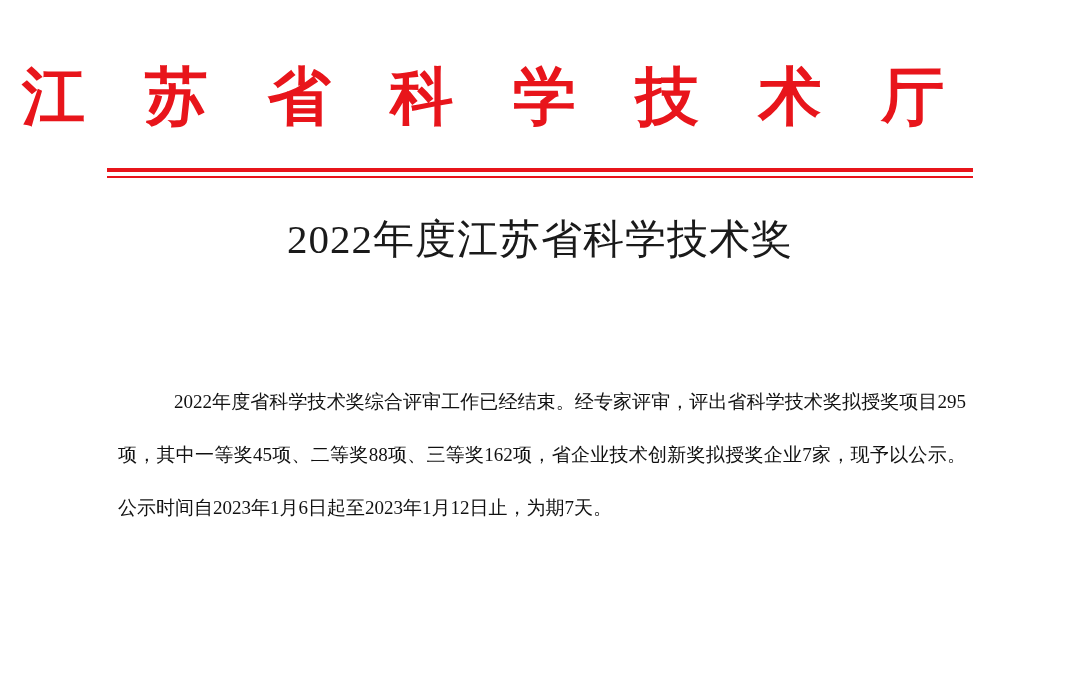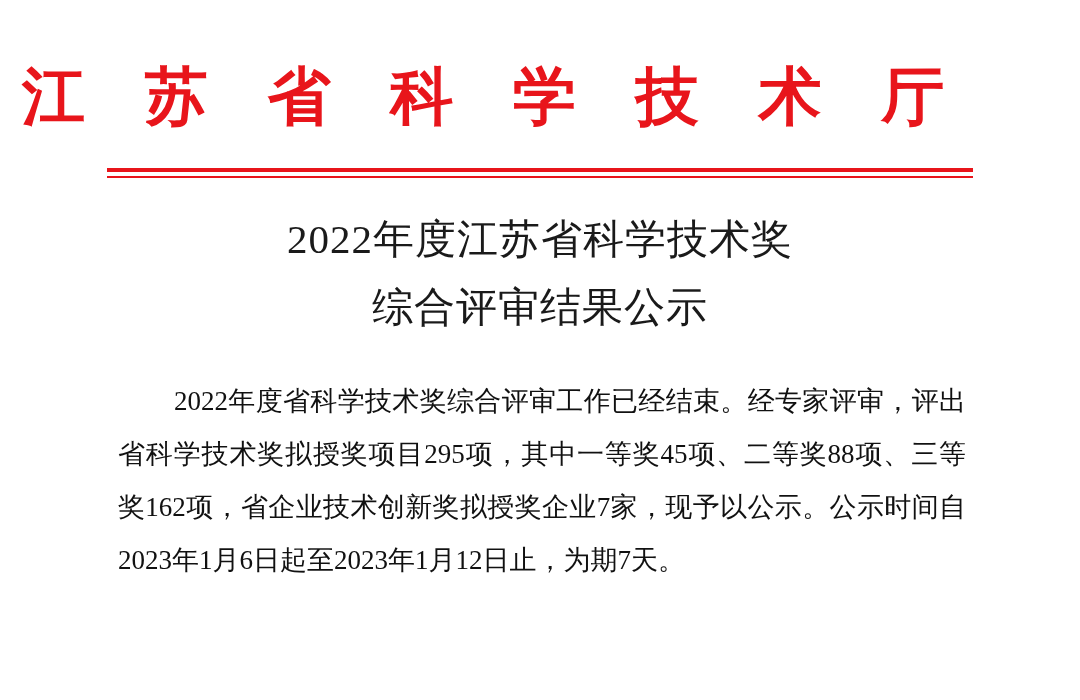--- a/index.html
+++ b/index.html
@@ -71,21 +71,21 @@
     font-family: "Liberation Serif", "DejaVu Serif", serif;
     white-space: nowrap;
   }
   
   .body-text {
     position: absolute;
     top: 375px;
     left: 118px;
     width: 848px;
     color: #111111;
-    font-size: 27px;
+    font-size: 19px;
     line-height: 53px;
     text-align: justify;
     text-justify: inter-ideograph;
     font-family: "Liberation Serif", "DejaVu Serif", serif;
   }
   .body-text p {
     margin: 0;
     text-indent: 56px;
   }
 </style>
@@ -98,20 +98,19 @@
     <div class="letterhead-title">江 苏 省 科 学 技 术 厅</div>
   </div>
 
   <div class="rule-wrap">
     <div class="rule-thick"></div>
     <div class="rule-thin"></div>
   </div>
 
   <div class="doc-title">
     <div class="doc-title-line">2022年度江苏省科学技术奖</div>
-    <div class="doc-title-line">综合评审结果公示</div>
   </div>
 
   <div class="body-text">
     <p>2022年度省科学技术奖综合评审工作已经结束。经专家评审，评出省科学技术奖拟授奖项目295项，其中一等奖45项、二等奖88项、三等奖162项，省企业技术创新奖拟授奖企业7家，现予以公示。公示时间自2023年1月6日起至2023年1月12日止，为期7天。</p>
   </div>
 
 </div>
 
 </body></html>

